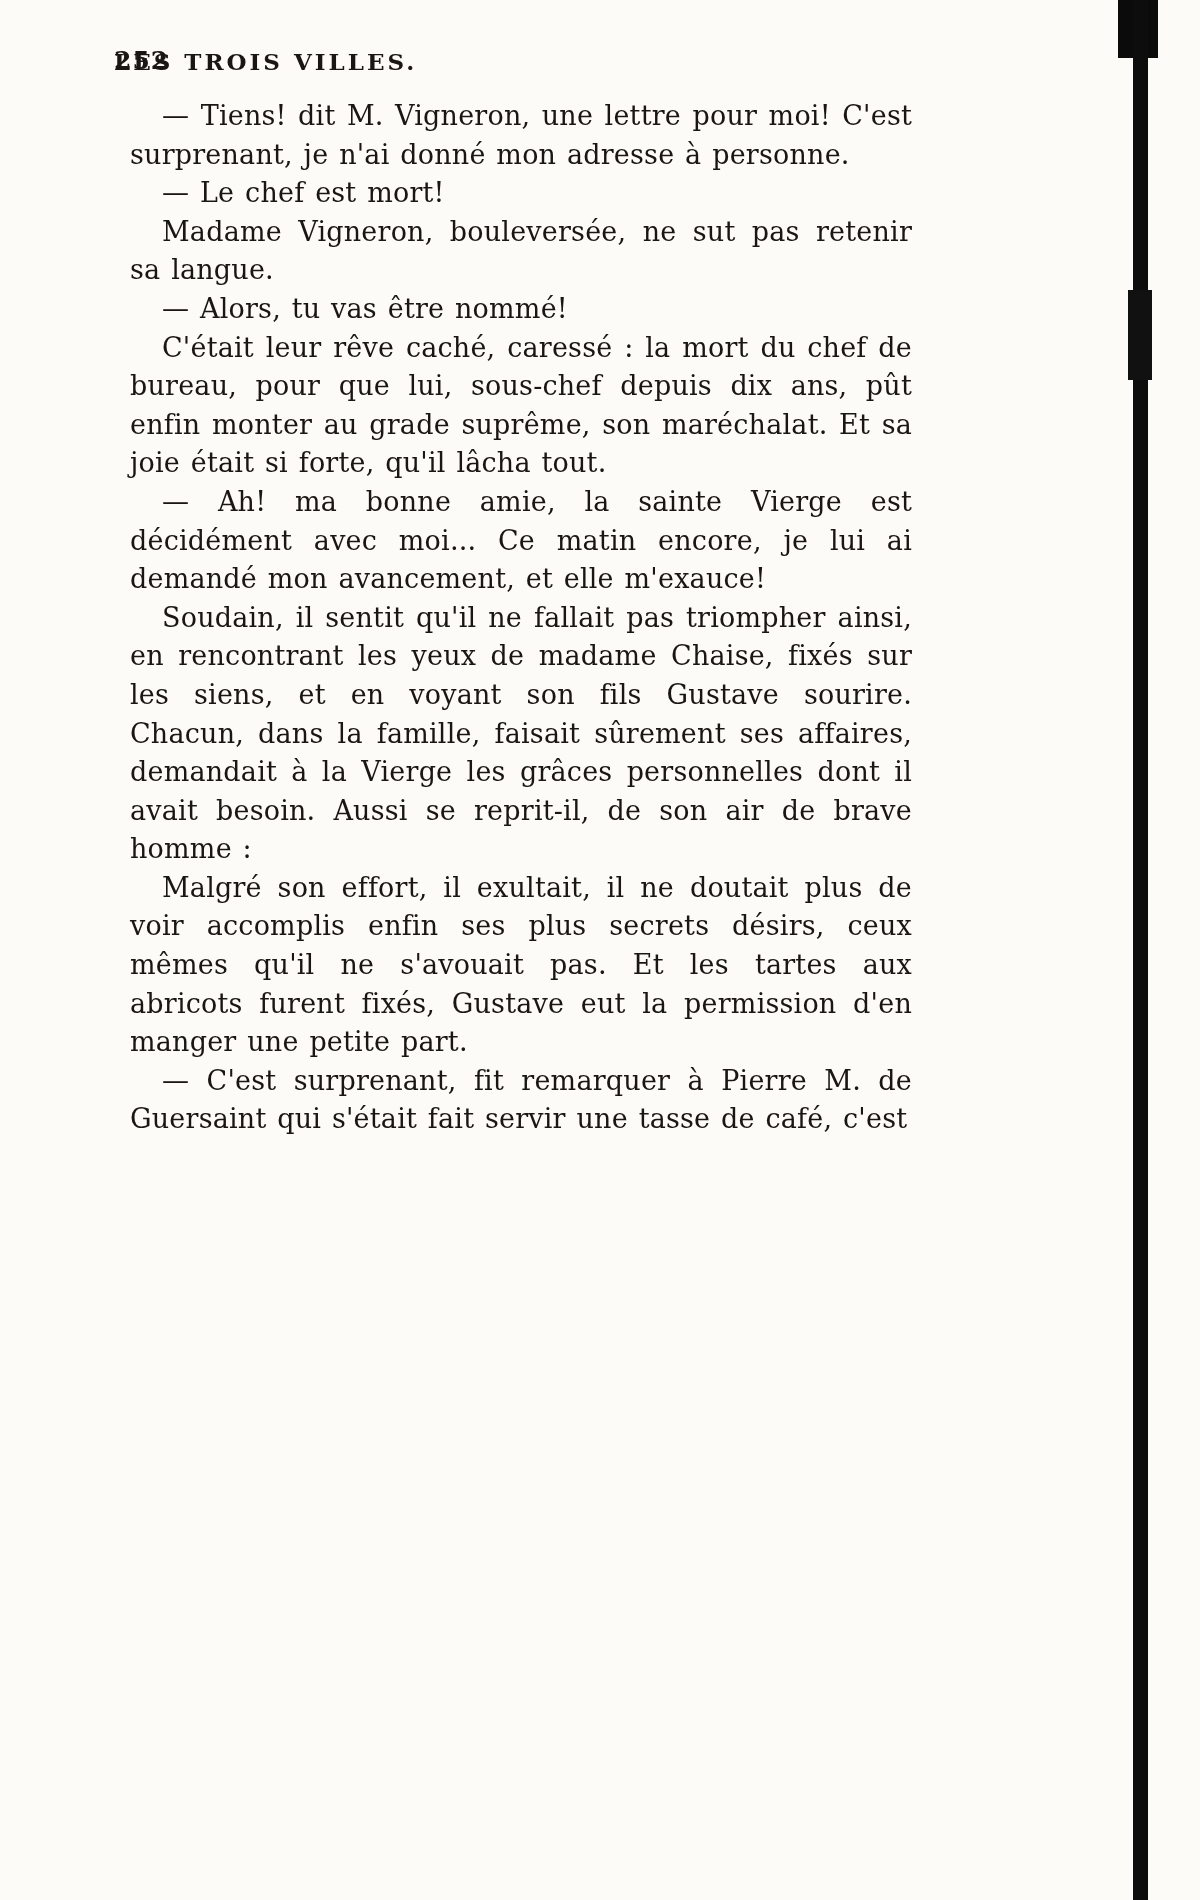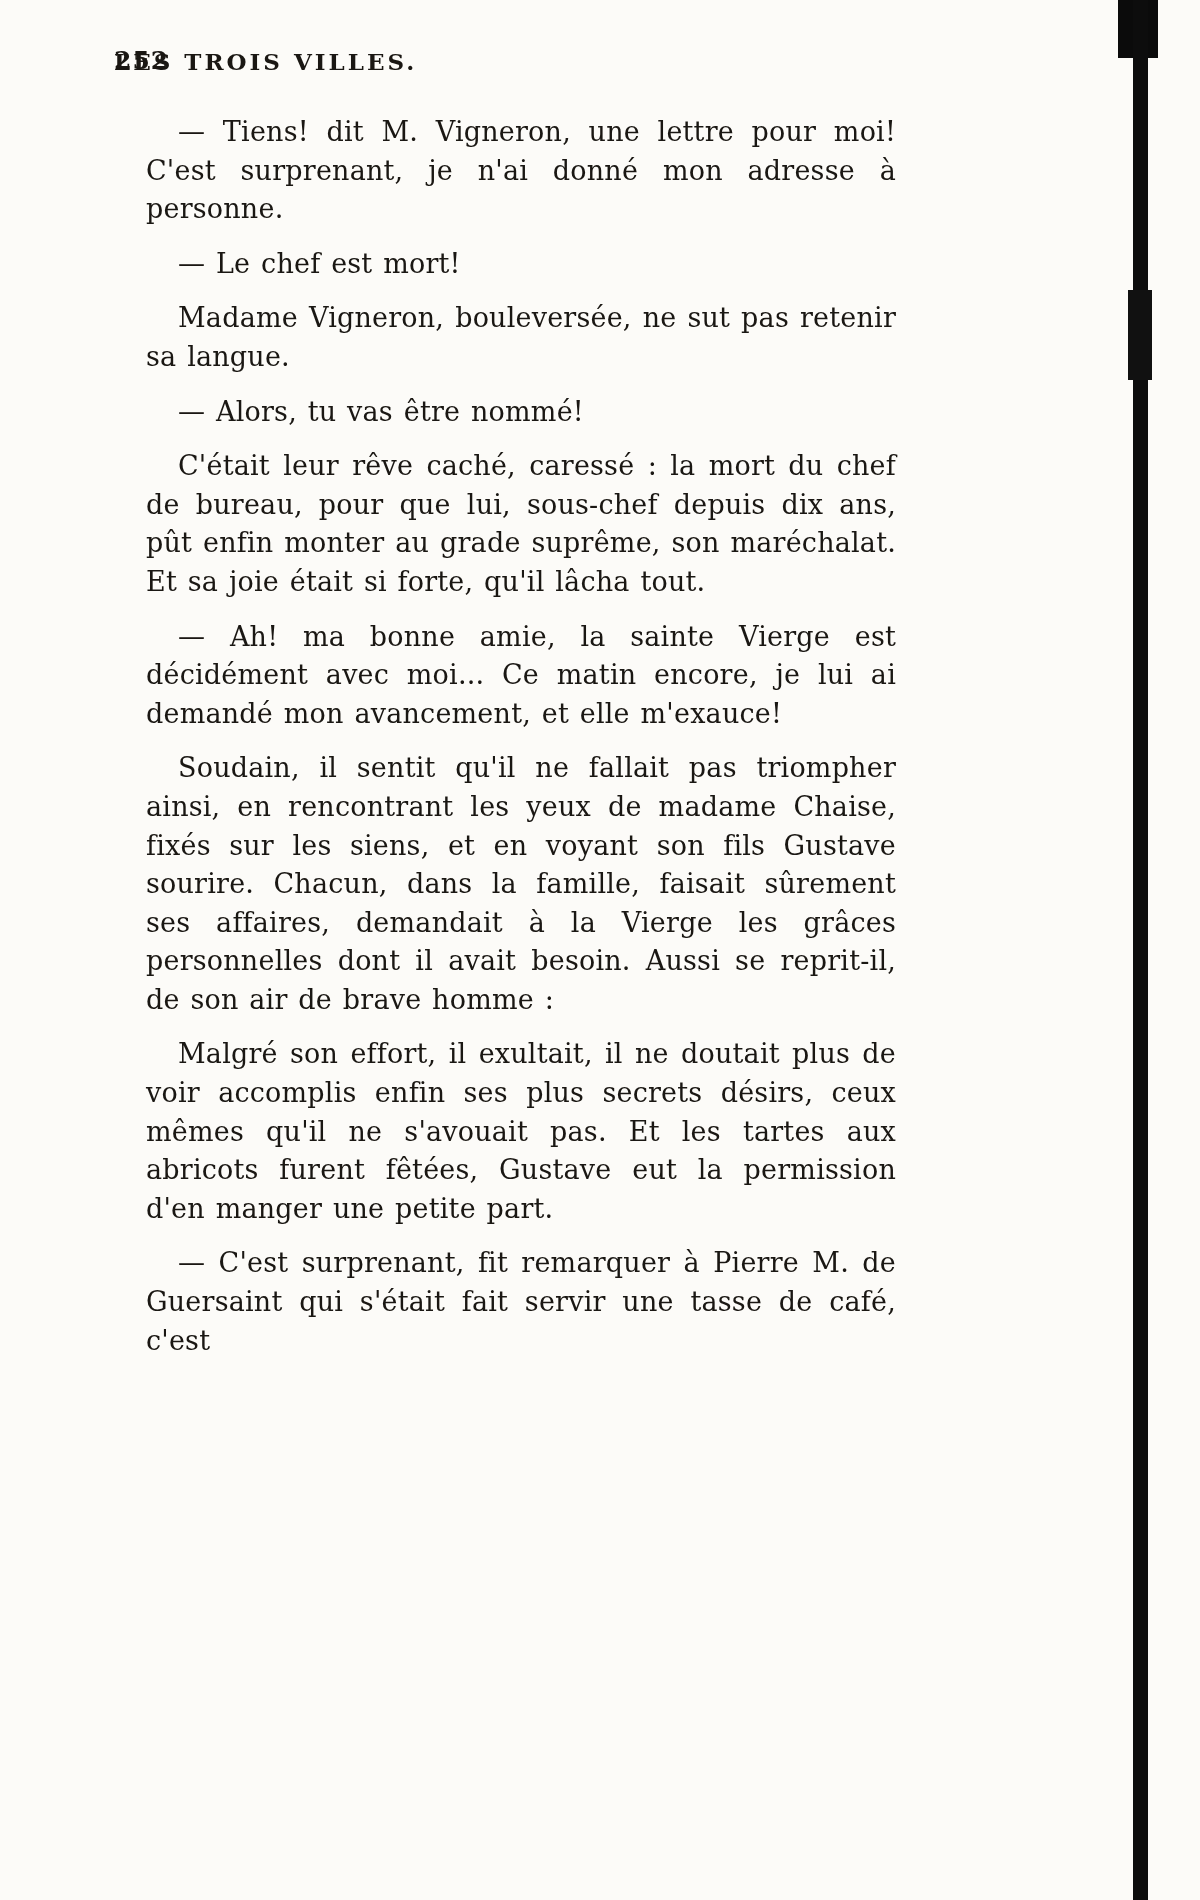--- a/index.html
+++ b/index.html
@@ -65,21 +65,21 @@
     font-weight: bold;
     letter-spacing: 3px;
   }
   .text-block {
     position: absolute;
     top: 97px;
     left: 130px;
     width: 782px;
   }
   .text-block p {
-    margin: 16px;
+    margin: 0;
     font-size: 27px;
     line-height: 38.6px;
     text-align: justify;
     text-indent: 32px;
     word-spacing: 2px;
     letter-spacing: 0.2px;
   }
 </style>
 </head>
 <body>
@@ -96,17 +96,17 @@
   </div>
 
   <div class="text-block">
     <p>— Tiens! dit M. Vigneron, une lettre pour moi! C'est surprenant, je n'ai donné mon adresse à personne.</p>
     <p>— Le chef est mort!</p>
     <p>Madame Vigneron, bouleversée, ne sut pas retenir sa langue.</p>
     <p>— Alors, tu vas être nommé!</p>
     <p>C'était leur rêve caché, caressé : la mort du chef de bureau, pour que lui, sous-chef depuis dix ans, pût enfin monter au grade suprême, son maréchalat. Et sa joie était si forte, qu'il lâcha tout.</p>
     <p>— Ah! ma bonne amie, la sainte Vierge est décidément avec moi... Ce matin encore, je lui ai demandé mon avancement, et elle m'exauce!</p>
     <p>Soudain, il sentit qu'il ne fallait pas triompher ainsi, en rencontrant les yeux de madame Chaise, fixés sur les siens, et en voyant son fils Gustave sourire. Chacun, dans la famille, faisait sûrement ses affaires, demandait à la Vierge les grâces personnelles dont il avait besoin. Aussi se reprit-il, de son air de brave homme :</p>
-    <p>Malgré son effort, il exultait, il ne doutait plus de voir accomplis enfin ses plus secrets désirs, ceux mêmes qu'il ne s'avouait pas. Et les tartes aux abricots furent fêtées, Gustave eut la permission d'en manger une petite part.</p>
+    <p>Malgré son effort, il exultait, il ne doutait plus de voir accomplis enfin ses plus secrets désirs, ceux mêmes qu'il ne s'avouait pas. Et les tartes aux abricots furent fixés, Gustave eut la permission d'en manger une petite part.</p>
     <p>— C'est surprenant, fit remarquer à Pierre M. de Guersaint qui s'était fait servir une tasse de café, c'est</p>
   </div>
 
 </div>
 
 </body></html>

